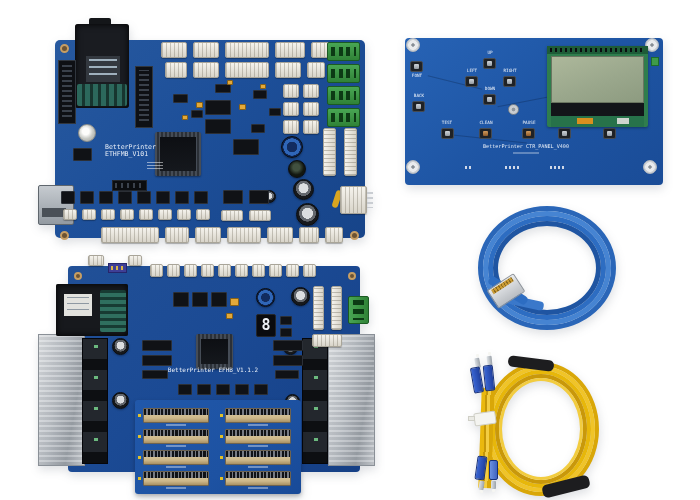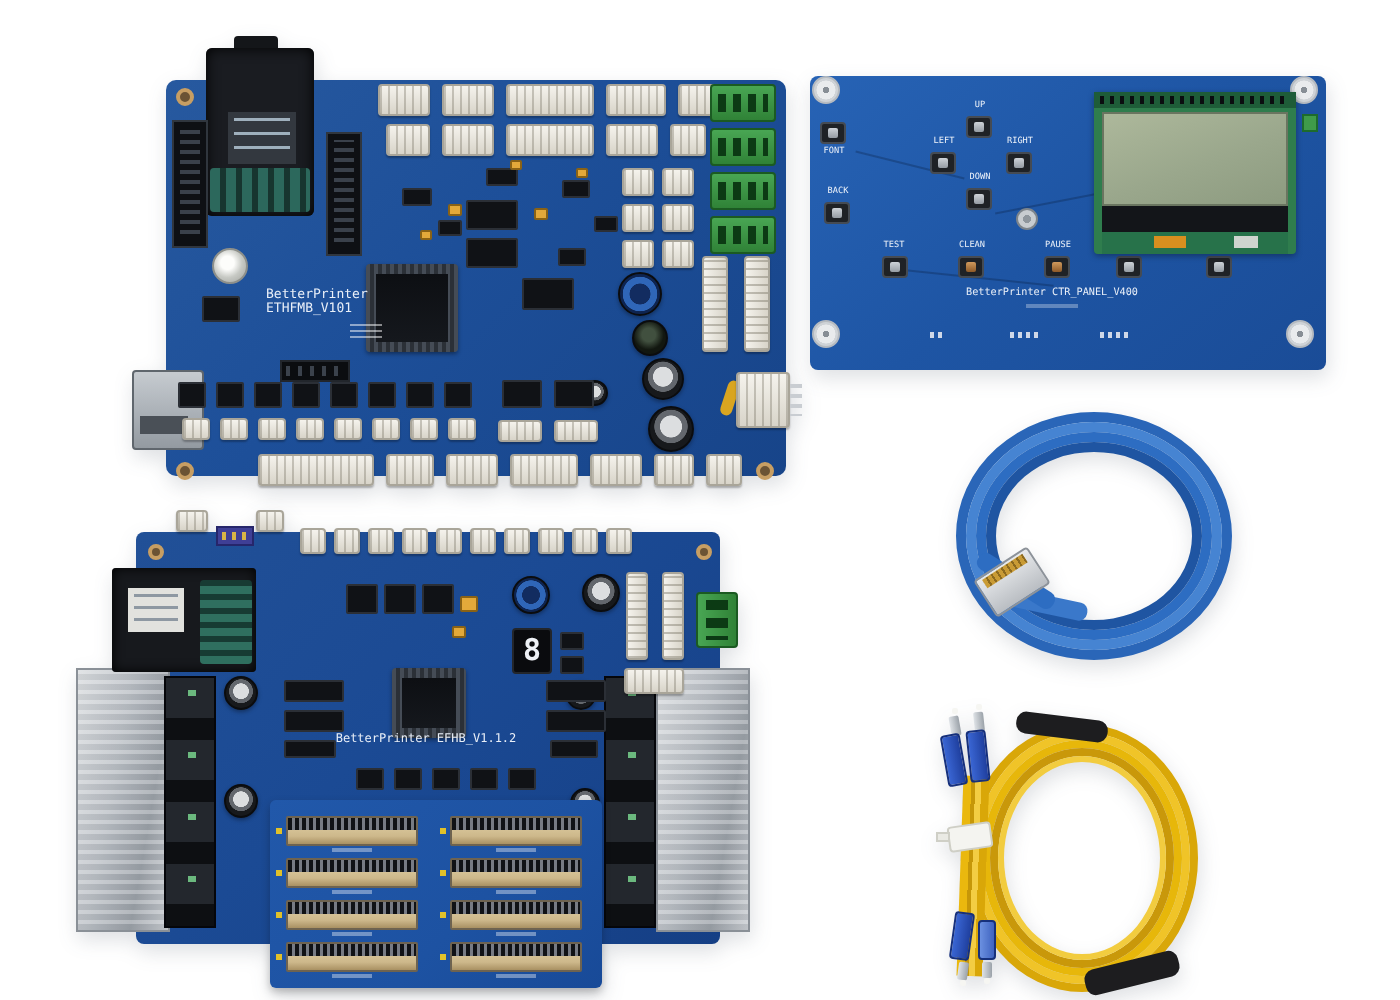--- a/index.html
+++ b/index.html
@@ -81,21 +81,21 @@
   .sc{position:absolute;width:10px;border-radius:2px;background:linear-gradient(90deg,#3a66d4,#1f3f9e);
     border:1px solid #16307c;}
   .ferrule{position:absolute;width:5px;background:linear-gradient(90deg,#dfe3e7,#9ba2a9);border-radius:1px;}
   .whtip{position:absolute;width:3px;height:3px;background:#f6f6f2;border-radius:1px;}
 </style>
 </head>
 <body>
 
 <div id="stage">
 
-  <div class="grp" style="left:55px;top:40px;width:310px;height:198px;margin-left:28px;">
+  <div class="grp" style="left:55px;top:40px;width:310px;height:198px;">
     <div class="pcbbase"></div>
     <div class="hole" style="left:5px;top:4px;width:9px;height:9px;"></div>
     <div class="hole" style="left:295px;top:4px;width:9px;height:9px;"></div>
     <div class="hole" style="left:5px;top:191px;width:9px;height:9px;"></div>
     <div class="hole" style="left:295px;top:191px;width:9px;height:9px;"></div>
 
     <div class="a" style="left:34px;top:-22px;width:22px;height:10px;background:#141619;border-radius:2px;"></div>
     <div class="a" style="left:20px;top:-16px;width:54px;height:84px;background:#1a1c21;border-radius:3px;box-shadow:inset 0 0 7px #000;"></div>
     <div class="a" style="left:31px;top:16px;width:34px;height:26px;padding:3px;background:repeating-linear-gradient(180deg,#9fb0bd 0 1.5px,transparent 1.5px 7px) content-box,#33383f;background-clip:content-box,border-box;"></div>
     <div class="a" style="left:22px;top:44px;width:50px;height:22px;border-radius:2px;background:repeating-linear-gradient(90deg,#2c685c 0 5px,#17352f 5px 8px);"></div>

